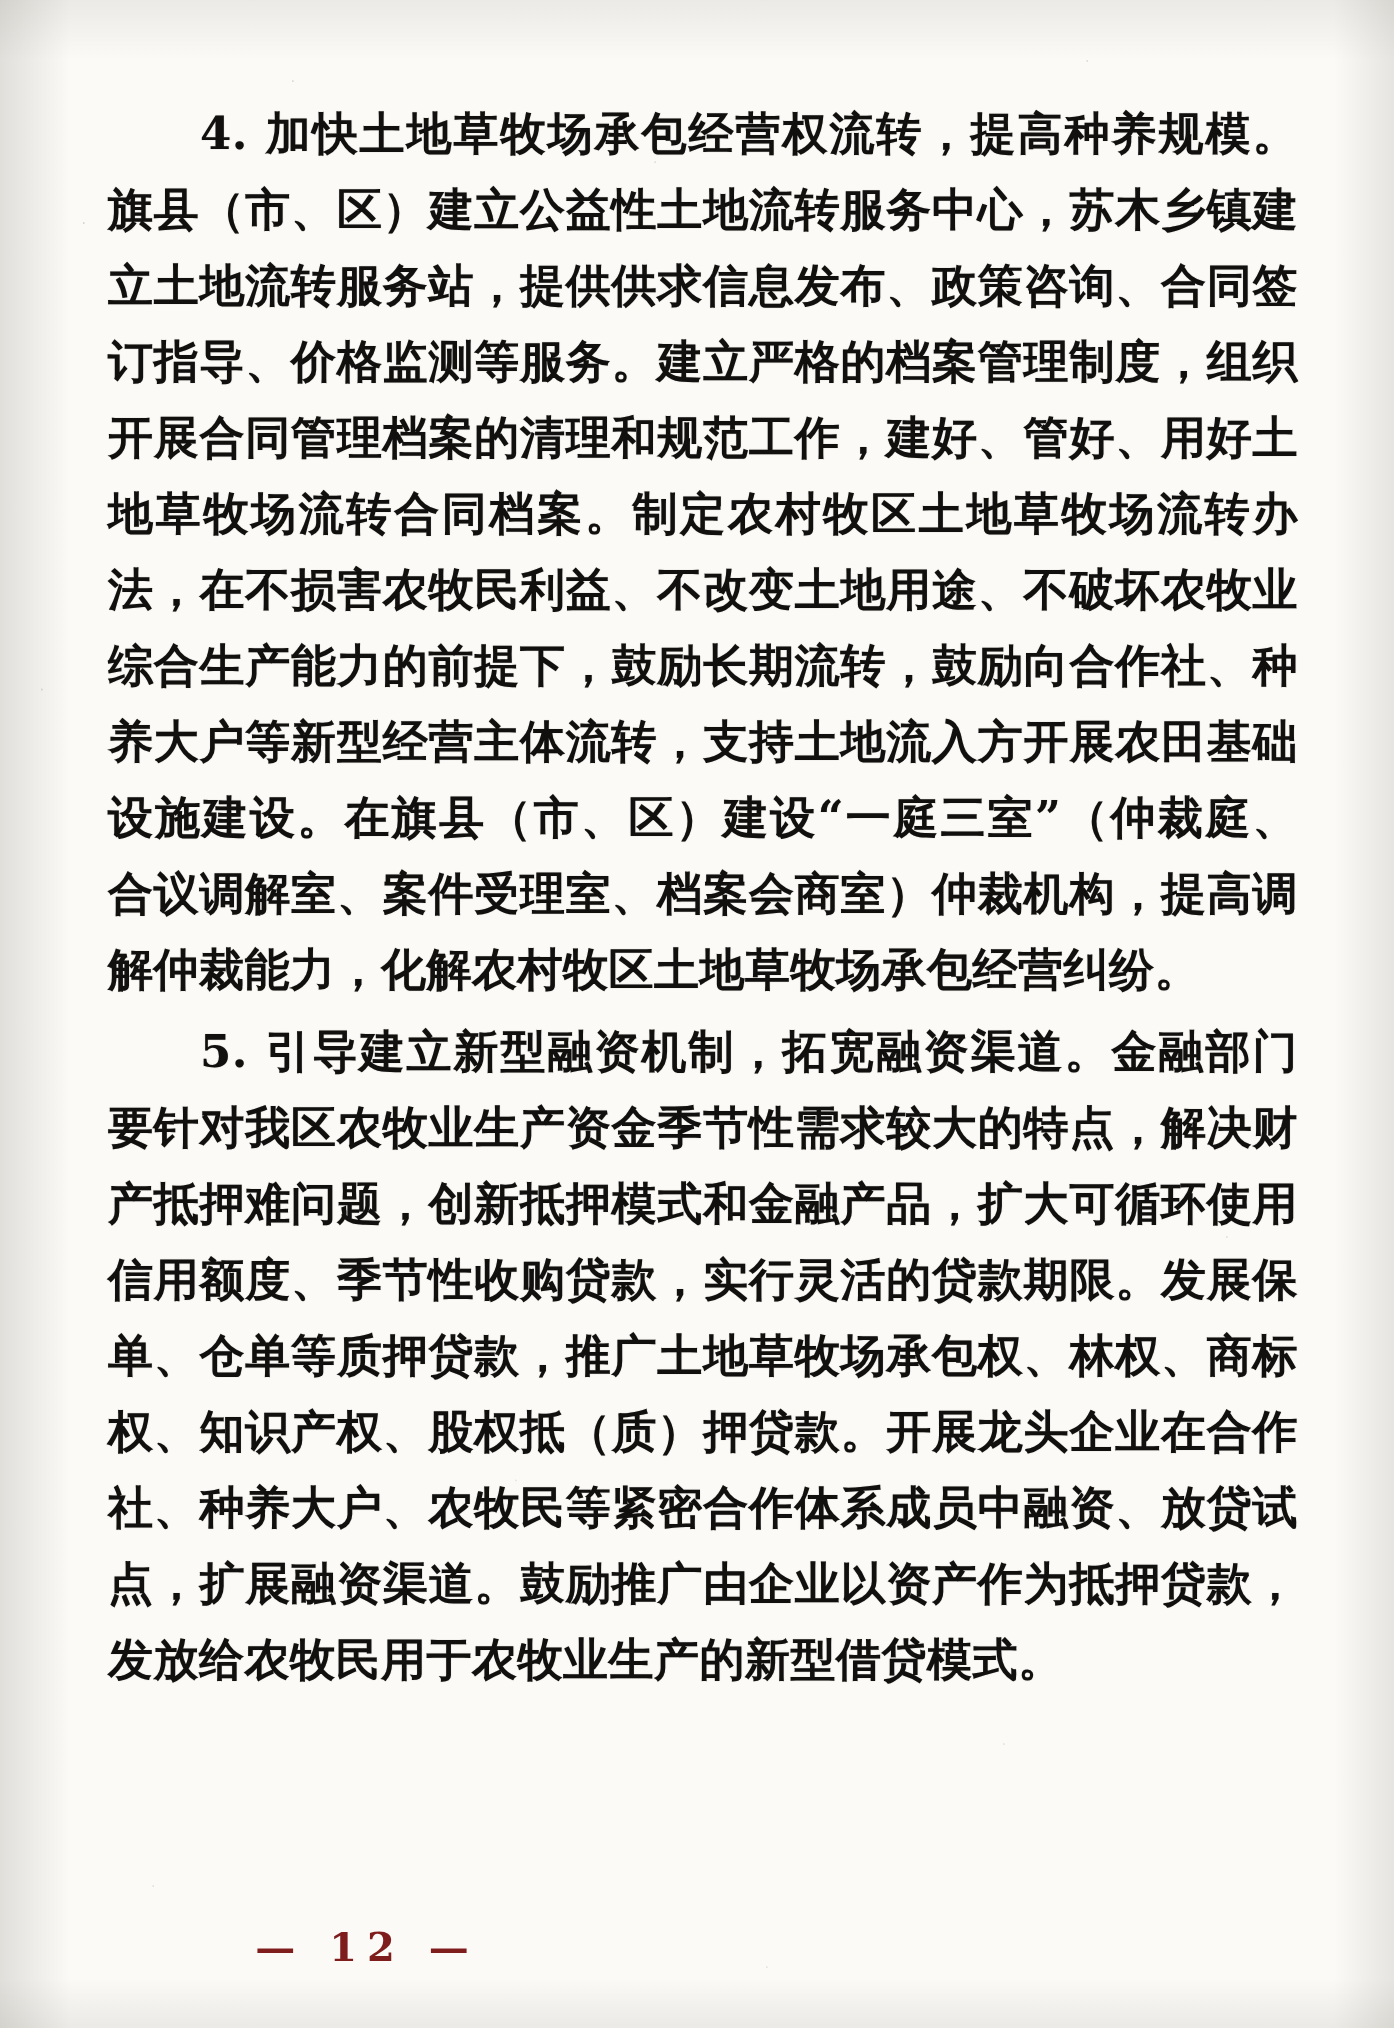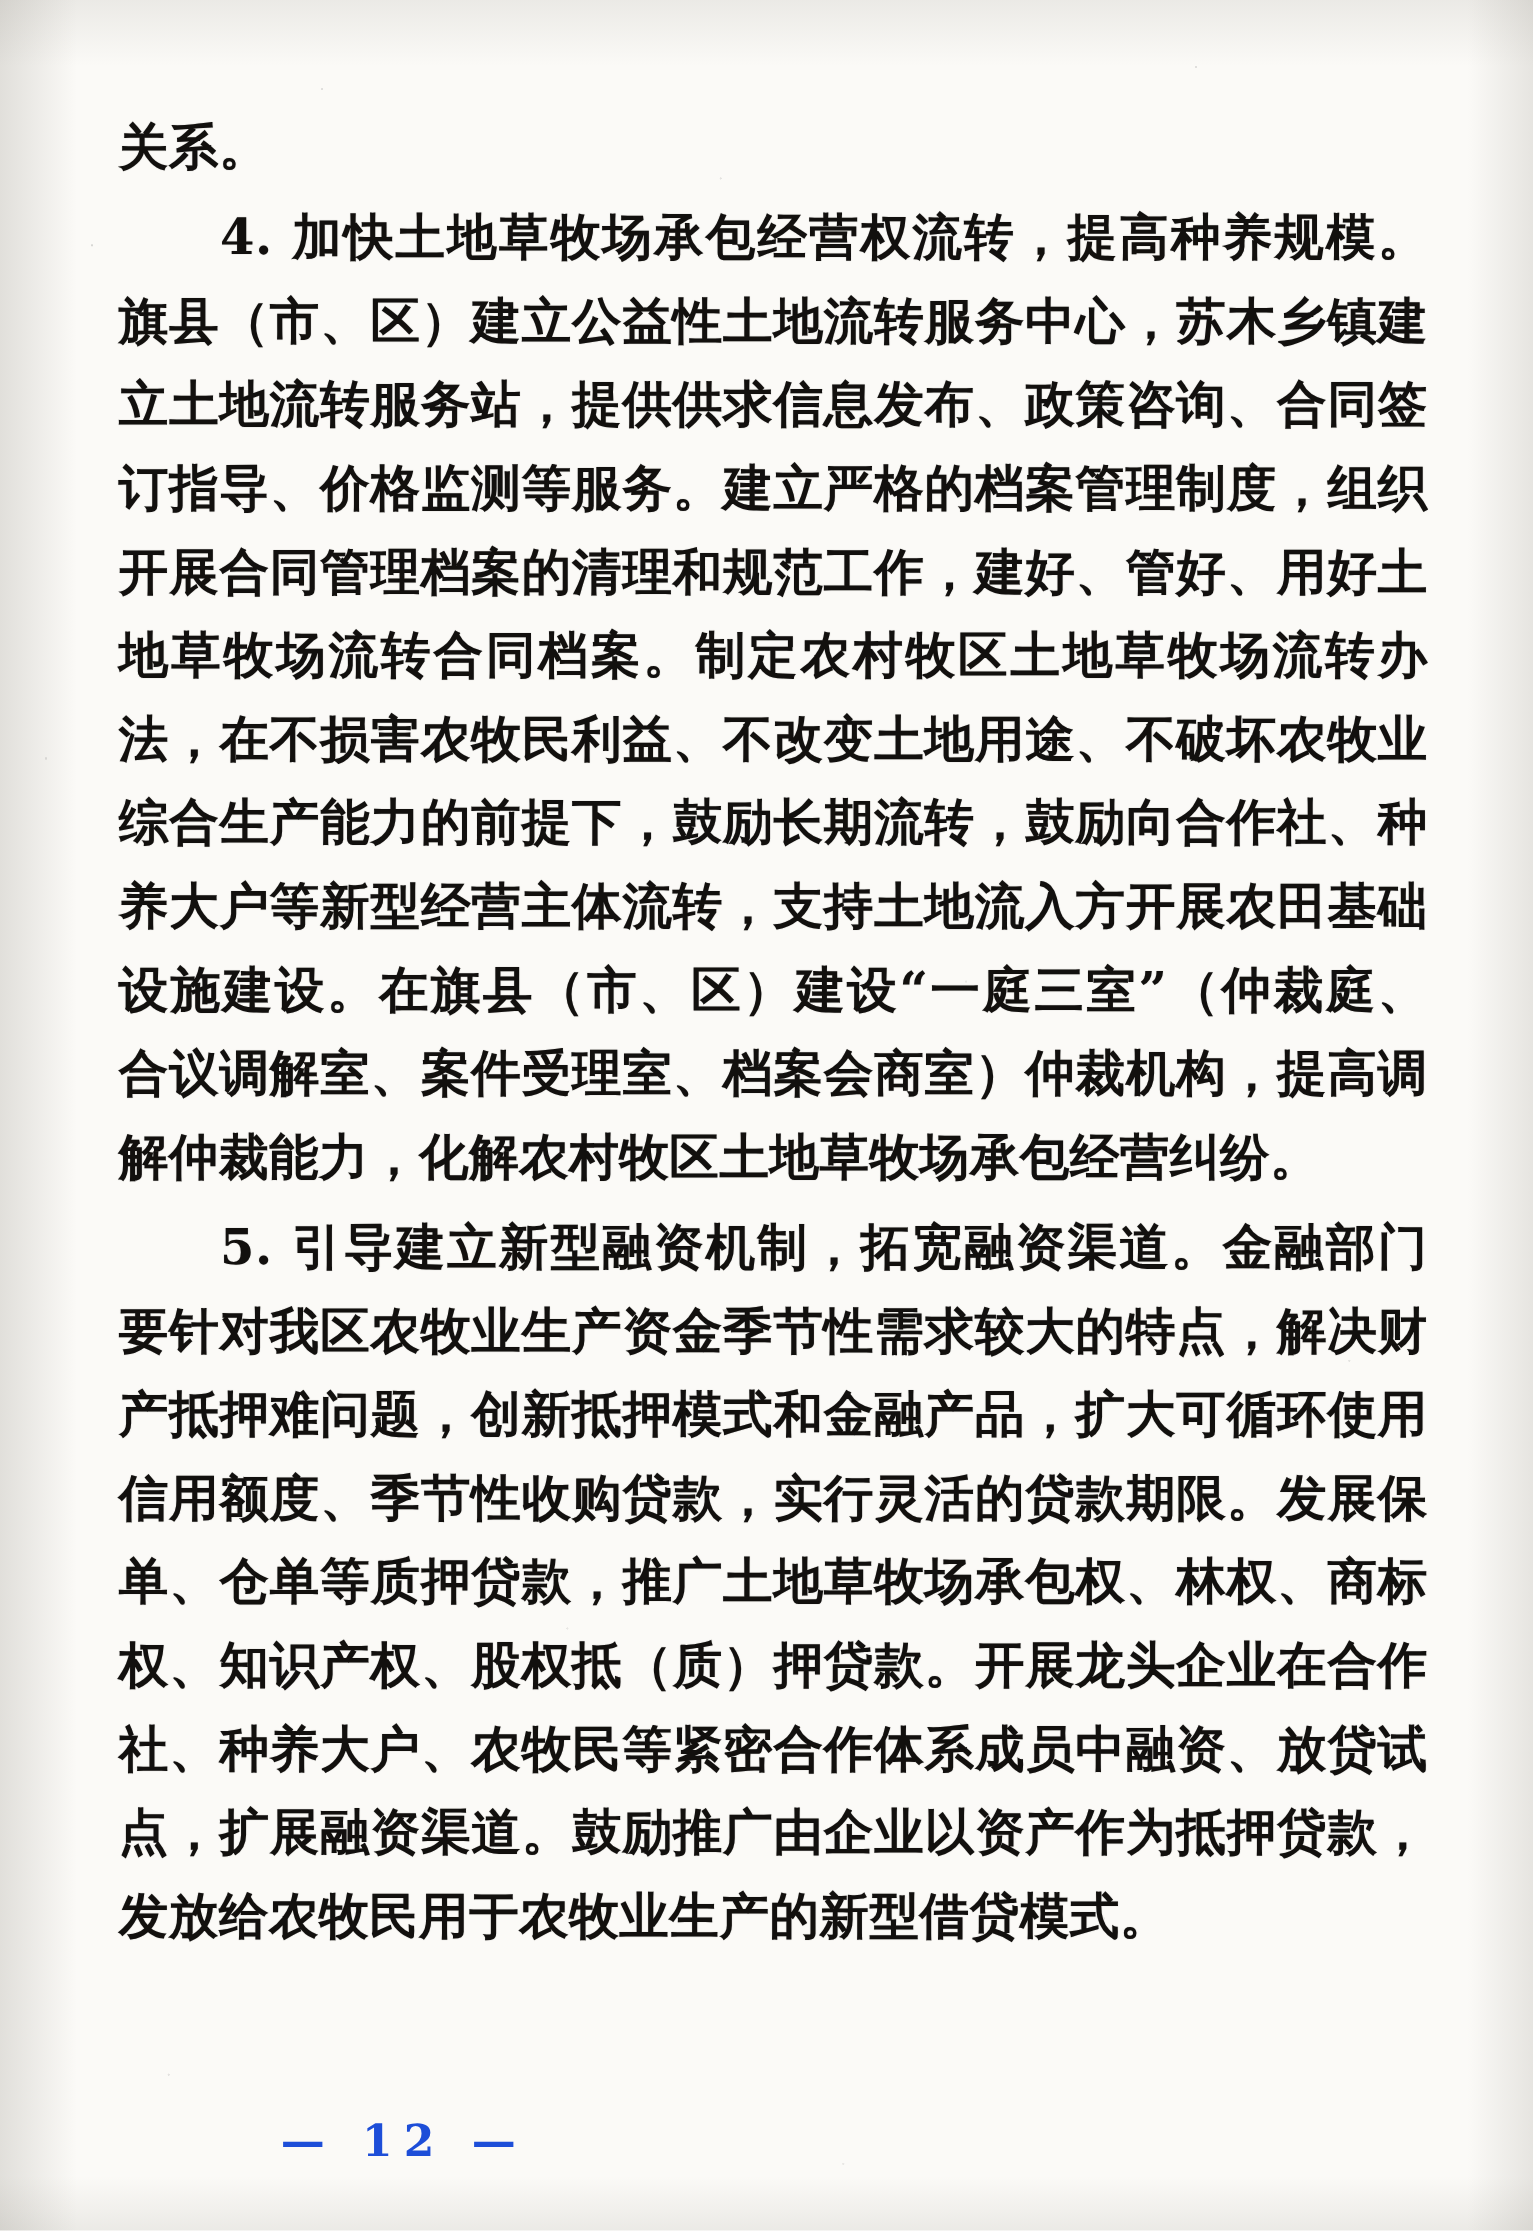--- a/index.html
+++ b/index.html
@@ -73,38 +73,37 @@
     margin-top: 6px;
   }
   .page-number {
     position: absolute;
     left: 0;
     right: 0;
     bottom: 58px;
     text-align: center;
     font-size: 40px;
     letter-spacing: 10px;
-    color: #1d4ed8;
+    color: #7f1d1d;
     font-weight: 600;
     font-family: "DejaVu Serif", "Liberation Serif", serif;
   }
   .pn-inner {
     display: inline-block;
     transform: translateX(-330px);
   }
 </style>
 </head>
 <body>
 
 <div class="page">
   <div class="edge-shade"></div>
   <div class="speckles"></div>
 
   <div class="content">
-    <p class="para">关系。</p>
     <p class="para indent">4. 加快土地草牧场承包经营权流转，提高种养规模。旗县（市、区）建立公益性土地流转服务中心，苏木乡镇建立土地流转服务站，提供供求信息发布、政策咨询、合同签订指导、价格监测等服务。建立严格的档案管理制度，组织开展合同管理档案的清理和规范工作，建好、管好、用好土地草牧场流转合同档案。制定农村牧区土地草牧场流转办法，在不损害农牧民利益、不改变土地用途、不破坏农牧业综合生产能力的前提下，鼓励长期流转，鼓励向合作社、种养大户等新型经营主体流转，支持土地流入方开展农田基础设施建设。在旗县（市、区）建设“一庭三室”（仲裁庭、合议调解室、案件受理室、档案会商室）仲裁机构，提高调解仲裁能力，化解农村牧区土地草牧场承包经营纠纷。</p>
     <p class="para indent">5. 引导建立新型融资机制，拓宽融资渠道。金融部门要针对我区农牧业生产资金季节性需求较大的特点，解决财产抵押难问题，创新抵押模式和金融产品，扩大可循环使用信用额度、季节性收购贷款，实行灵活的贷款期限。发展保单、仓单等质押贷款，推广土地草牧场承包权、林权、商标权、知识产权、股权抵（质）押贷款。开展龙头企业在合作社、种养大户、农牧民等紧密合作体系成员中融资、放贷试点，扩展融资渠道。鼓励推广由企业以资产作为抵押贷款，发放给农牧民用于农牧业生产的新型借贷模式。</p>
   </div>
 
   <div class="page-number">
     <span class="pn-inner">— 12 —</span>
   </div>
 </div>
 
 </body></html>

